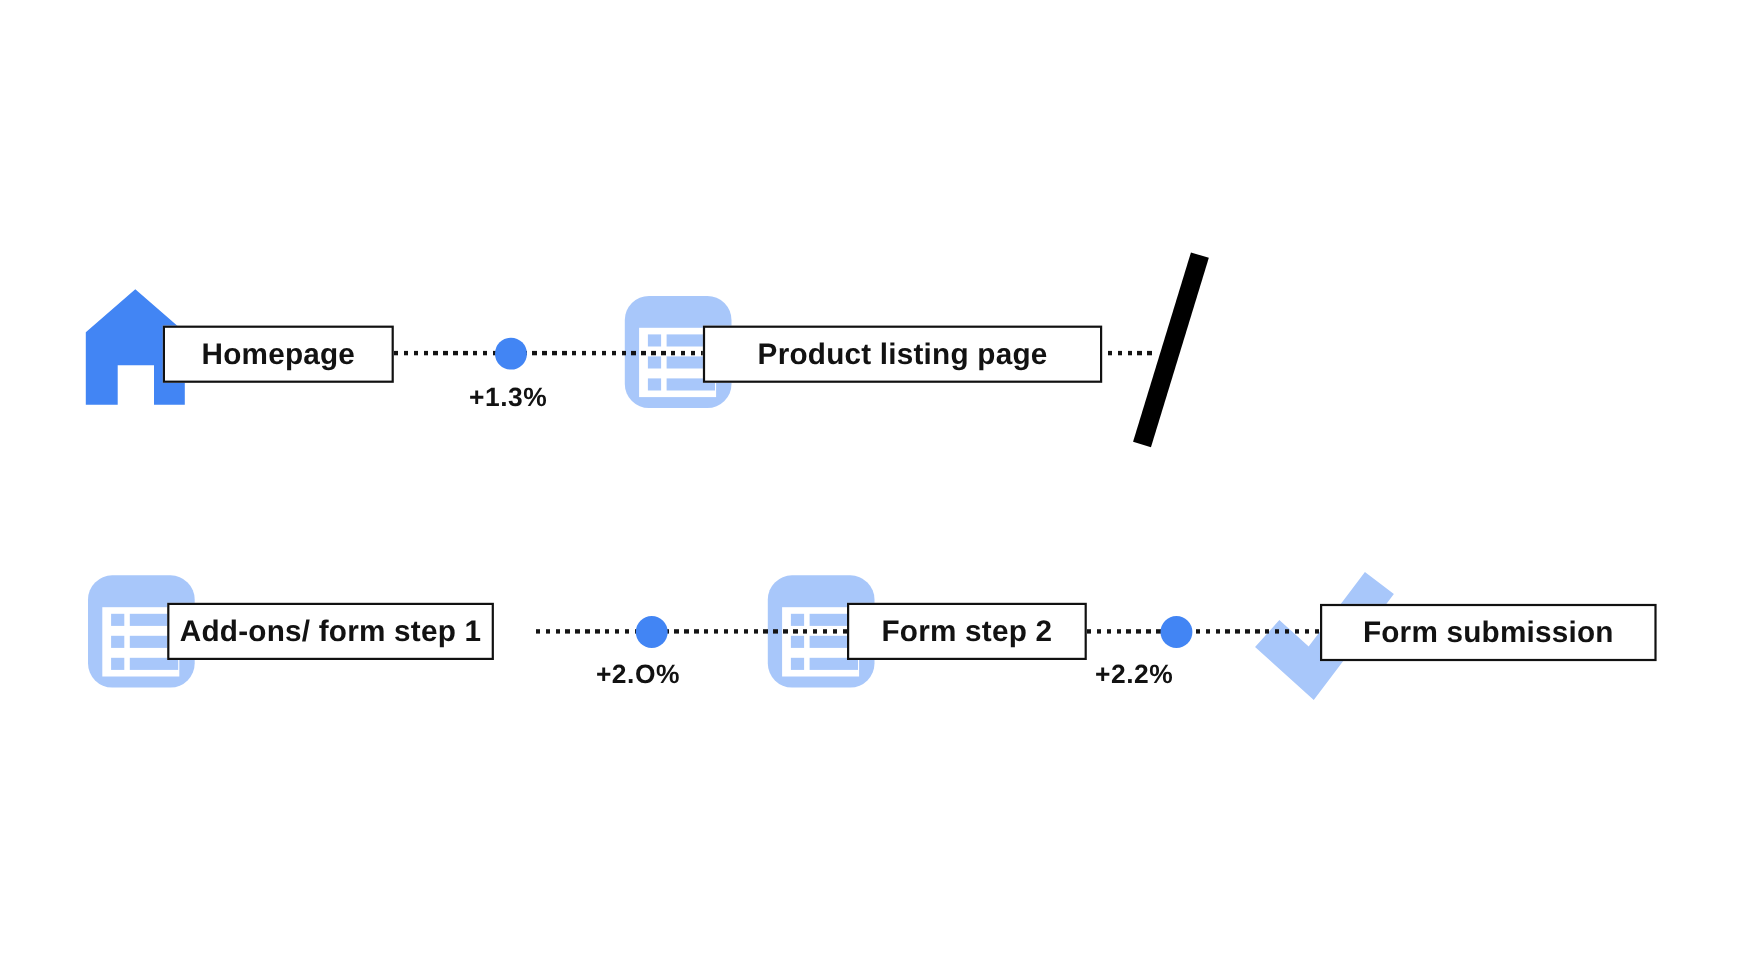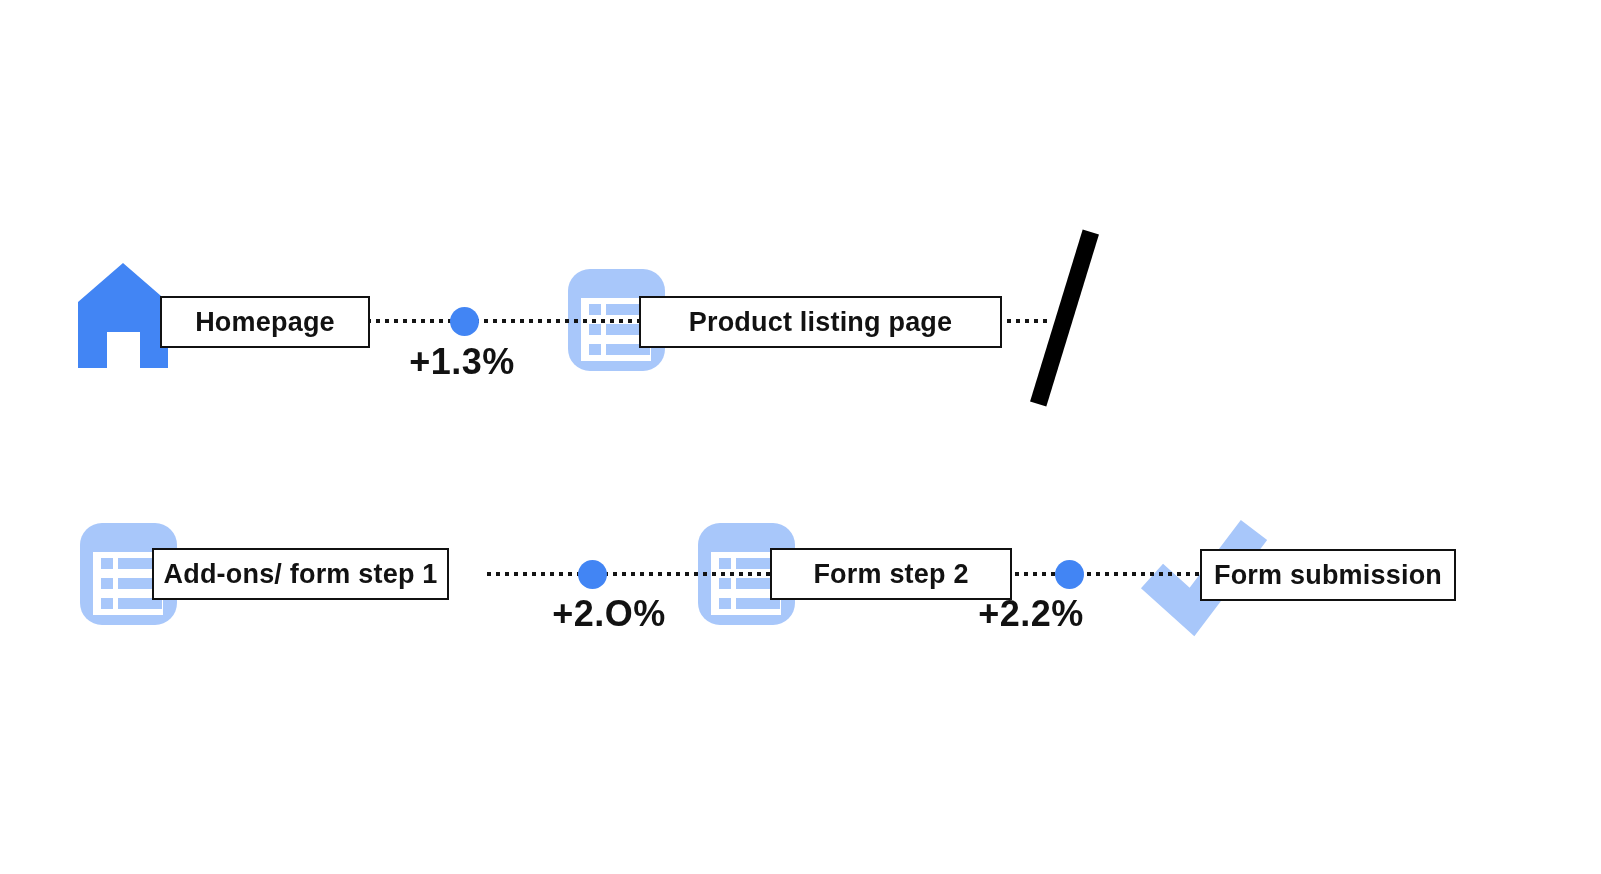--- a/index.html
+++ b/index.html
@@ -21,21 +21,21 @@
   .connector{
     position:absolute;height:4px;z-index:2;
     background:repeating-linear-gradient(90deg,#141414 0 4px,transparent 4px 9px);
   }
   .flow-dot{
     position:absolute;width:29px;height:29px;border-radius:50%;
     background:var(--blue);z-index:3;
   }
   .delta{
     position:absolute;width:150px;z-index:3;
-    text-align:center;font-size:36px;font-weight:700;color:var(--ink);
+    text-align:center;font-size:24px;font-weight:700;color:var(--ink);
     letter-spacing:0.5px;line-height:32px;
   }
 
   
   .node-box{
     position:absolute;z-index:4;height:52px;box-sizing:border-box;
     background:#ffffff;border:2.5px solid #111111;
     display:flex;align-items:center;justify-content:center;
     font-size:27px;font-weight:700;color:var(--ink);letter-spacing:0.2px;
     white-space:nowrap;
@@ -86,21 +86,21 @@
           <span class="li-bullet"></span>
           <span class="li-bar"></span>
         </div>
       <div class="li-row">
           <span class="li-bullet"></span>
           <span class="li-bar"></span>
         </div>
     </div>
   </div>
 
-  <div class="node-box" style="left:160px;top:296px;width:210px;">Homepage</div>
+  <div class="node-box" style="left:148px;top:296px;width:210px;">Homepage</div>
 
   <div class="node-box" style="left:639px;top:296px;width:363px;">Product listing page</div>
 
   <div class="connector" style="left:953px;top:319px;width:97px;"></div>
 
   <div class="break-slash"></div>
 
   <div class="list-icon" style="left:80px;top:523px;">
     <div class="list-icon-inner">
       <div class="li-row">
@@ -113,21 +113,21 @@
         </div>
       <div class="li-row">
           <span class="li-bullet"></span>
           <span class="li-bar"></span>
         </div>
     </div>
   </div>
 
   <div class="connector" style="left:487px;top:572px;width:283px;"></div>
   <div class="flow-dot" style="left:578px;top:560px;"></div>
-  <div class="delta" style="left:534px;top:598px;">+2.O%</div>
+  <div class="delta" style="left:505px;top:598px;">+2.O%</div>
 
   <div class="list-icon" style="left:698px;top:523px;">
     <div class="list-icon-inner">
       <div class="li-row">
           <span class="li-bullet"></span>
           <span class="li-bar"></span>
         </div>
       <div class="li-row">
           <span class="li-bullet"></span>
           <span class="li-bar"></span>
@@ -142,17 +142,17 @@
   <div class="connector" style="left:988px;top:572px;width:212px;"></div>
   <div class="flow-dot" style="left:1055px;top:560px;"></div>
   <div class="delta" style="left:956px;top:598px;">+2.2%</div>
 
   <svg class="icon-svg" style="left:1128px;top:512px;" width="140" height="130" viewBox="0 0 140 130">
     <path d="M24 64 L64 100 L126 18" fill="none" stroke="#a8c7fa" stroke-width="33"></path>
   </svg>
 
   <div class="node-box" style="left:152px;top:548px;width:297px;">Add-ons/ form step 1</div>
 
-  <div class="node-box" style="left:770px;top:548px;width:242px;">Form step 2</div>
+  <div class="node-box" style="left:770px;top:548px;width:218px;">Form step 2</div>
 
-  <div class="node-box" style="left:1200px;top:549px;width:256px;">Form submission</div>
+  <div class="node-box" style="left:1200px;top:549px;width:306px;">Form submission</div>
 
 </div>
 
 </body></html>

